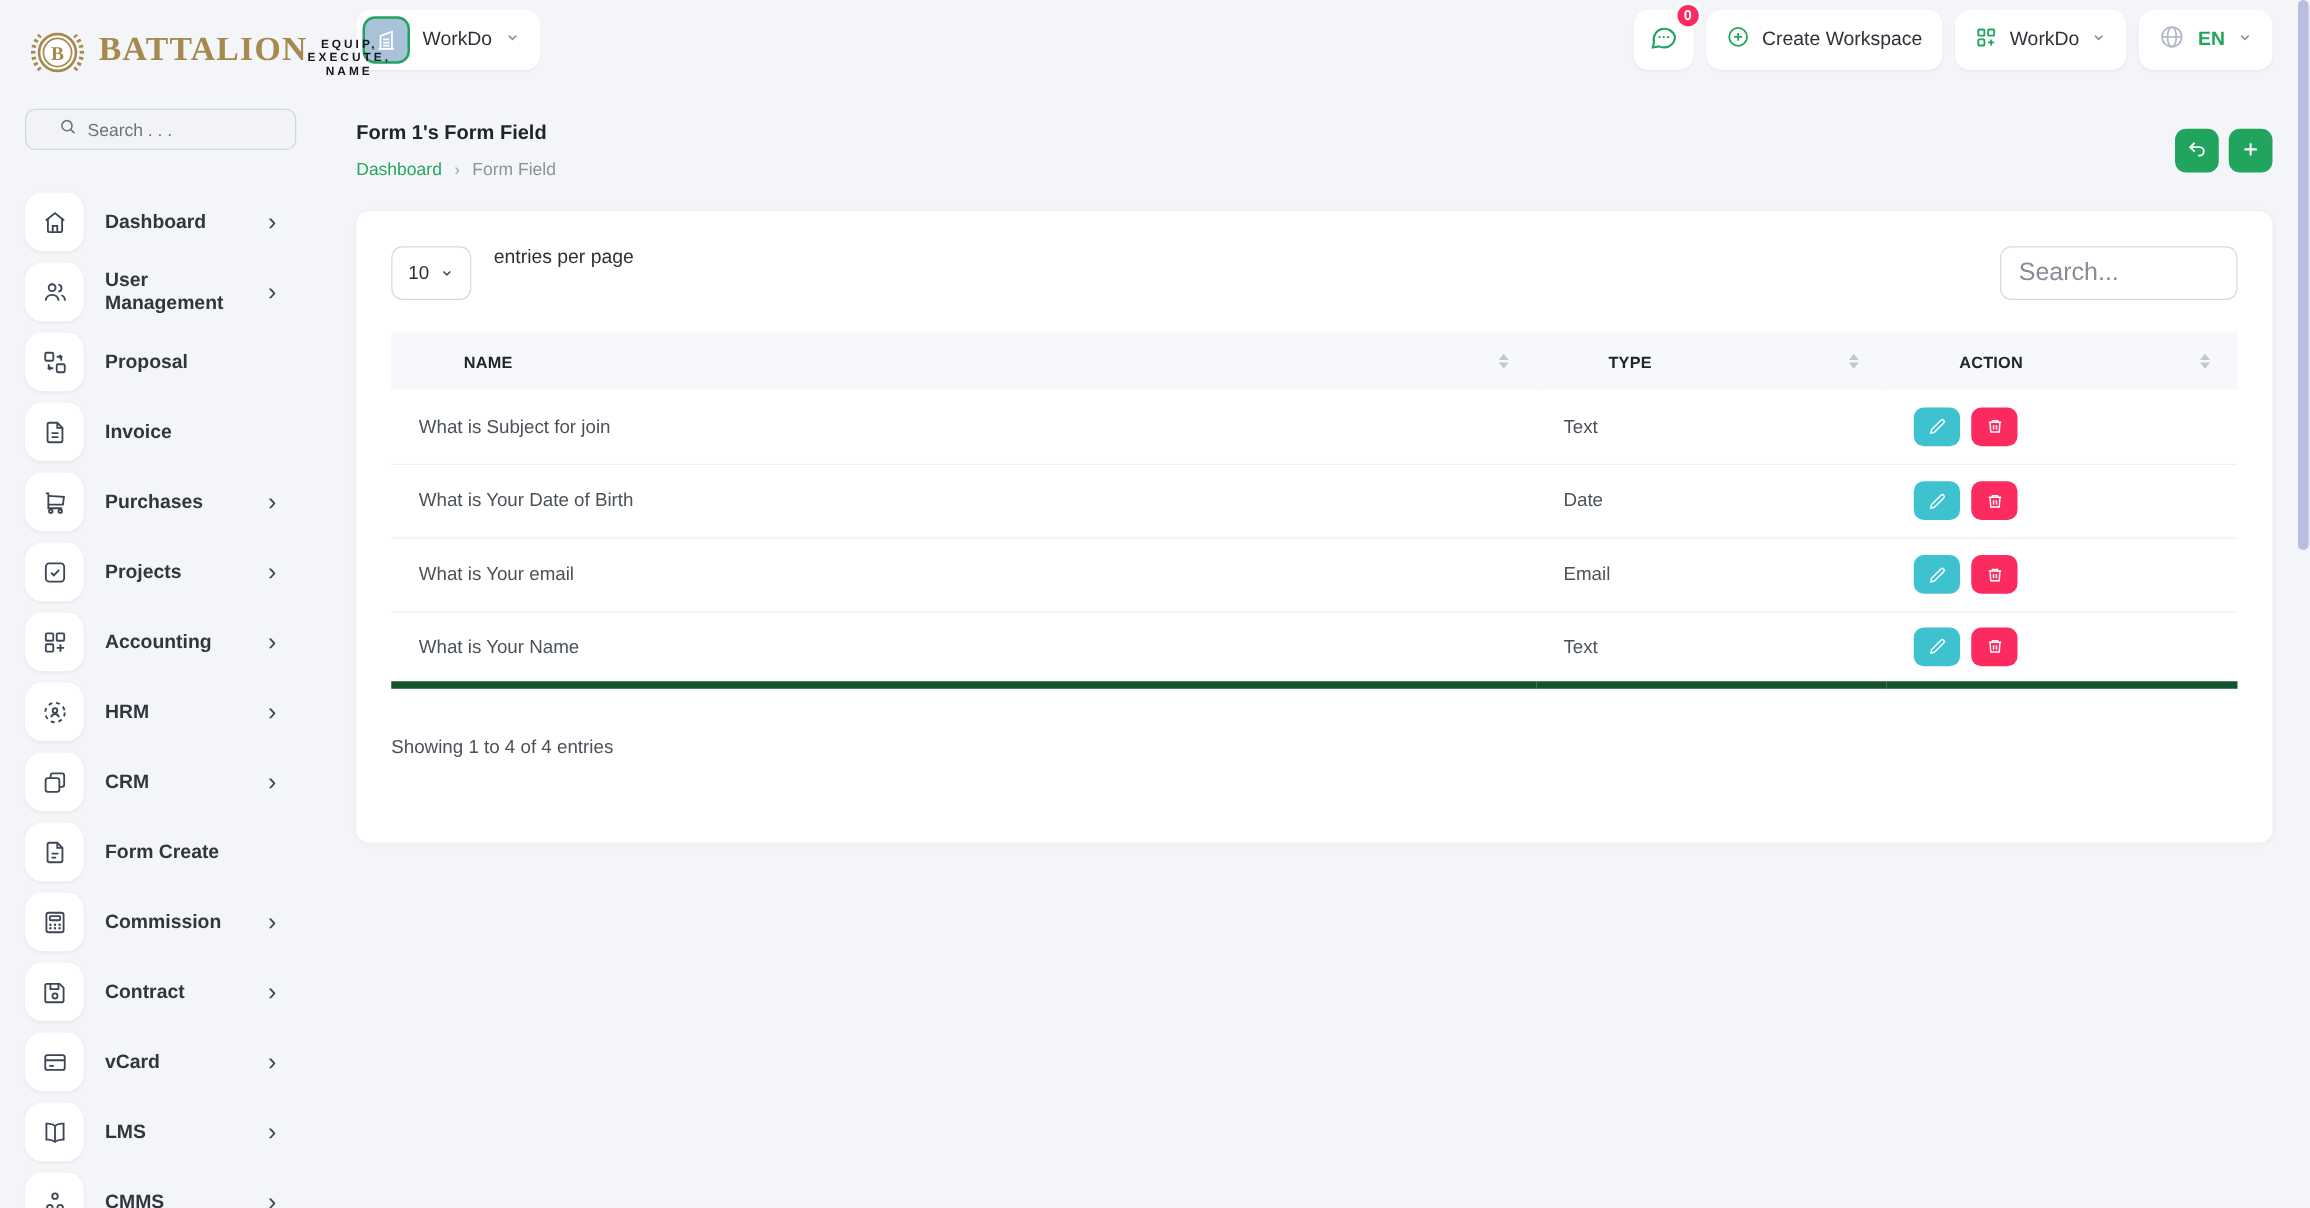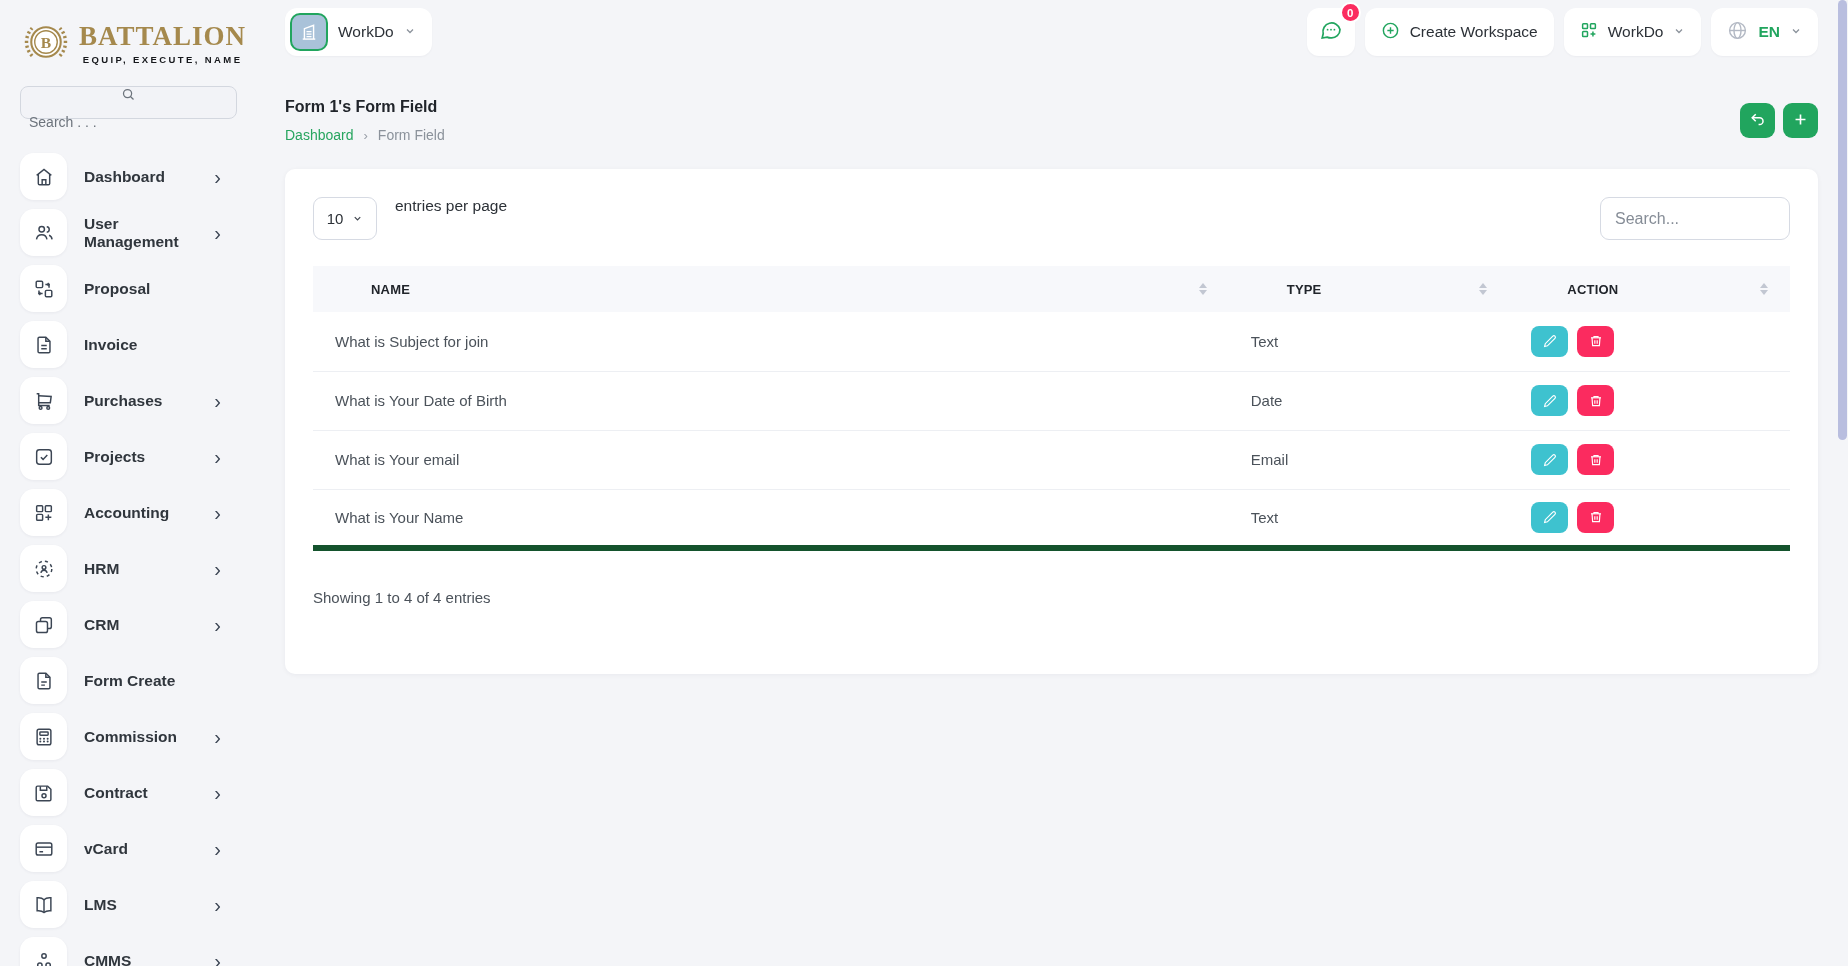--- a/index.html
+++ b/index.html
@@ -7,31 +7,31 @@
   body {
     font-family:"Liberation Sans","DejaVu Sans",sans-serif;
     background:#f4f5f8; color:#2c3137;
   }
   
   .sidebar {
     position:fixed; left:0; top:0; width:255px; height:100%;
     padding:16px 18px 0 20px;
   }
   .logo-row { display:flex; align-items:center; gap:7px; }
-  .brand-text { display:flex; flex-direction:column; }
+  .brand-text { display:flex; flex-direction:row; }
   .brand-name {
     font-family:"Liberation Serif","DejaVu Serif",serif;
     font-size:27px; font-weight:700; color:#a5894d; letter-spacing:1px; line-height:1;
   }
   .brand-tagline {
     font-size:9.5px; font-weight:700; color:#16181c; letter-spacing:2.4px; margin-top:4px; text-align:center;
   }
   .side-search {
     margin-top:14px; height:33px; border:1px solid #d3d7df; border-radius:8px;
-    background:#f2f3f7; display:flex; align-items:center; gap:8px; padding:0 8px;flex-direction:column;
+    background:#f2f3f7; display:flex; align-items:center; gap:8px; padding:0 26px;
   }
   .side-search input {
     border:none; outline:none; background:transparent; width:100%;
     font-size:14px; color:#555c66; font-family:inherit;
   }
   .side-search input::placeholder { color:#6c737c; }
   .menu { margin-top:34px; display:flex; flex-direction:column; gap:9px; }
   .menu-item { display:flex; align-items:center; gap:17px; height:47px; cursor:pointer; }
   .tile {
     width:47px; height:47px; background:#fff; border-radius:14px; flex:none;
@@ -85,21 +85,21 @@
   .card-head { display:flex; justify-content:space-between; align-items:center; }
   .page-size-group { display:flex; align-items:flex-start; }
   .page-size {
     width:64px; height:43px; border:1px solid #d6dae3; border-radius:9px; background:#fff;
     display:flex; align-items:center; justify-content:center; gap:9px;
     font-size:15px; color:#2c3137; cursor:pointer;
   }
   .entries-label { margin-left:18px; font-size:15.5px; color:#2c3137; }
   .table-search {
     width:190px; height:43px; border:1px solid #d6dae3; border-radius:9px; padding:0 14px;
-    font-size:16px; color:#495057; outline:none; font-family:inherit; background:#fff;
+    font-size:20px; color:#495057; outline:none; font-family:inherit; background:#fff;
   }
   .table-search::placeholder { color:#858c96; }
   table { width:100%; border-collapse:collapse; margin-top:26px; }
   col.c-name { width:62%; } col.c-type { width:19%; } col.c-action { width:19%; }
   thead th {
     background:#f7f8fb; height:46px; text-align:left; padding:0 22px;
     font-size:13px; font-weight:700; color:#21252b; letter-spacing:.2px; cursor:pointer;
   }
   .th-inner { display:flex; align-items:center; justify-content:space-between;padding-left:36px; }
   .sort { display:inline-flex; flex-direction:column; gap:2px; }

